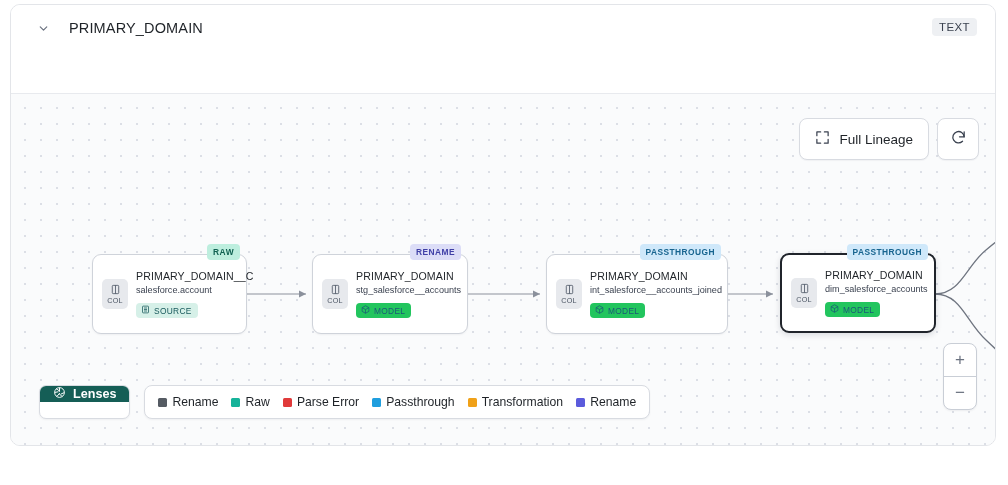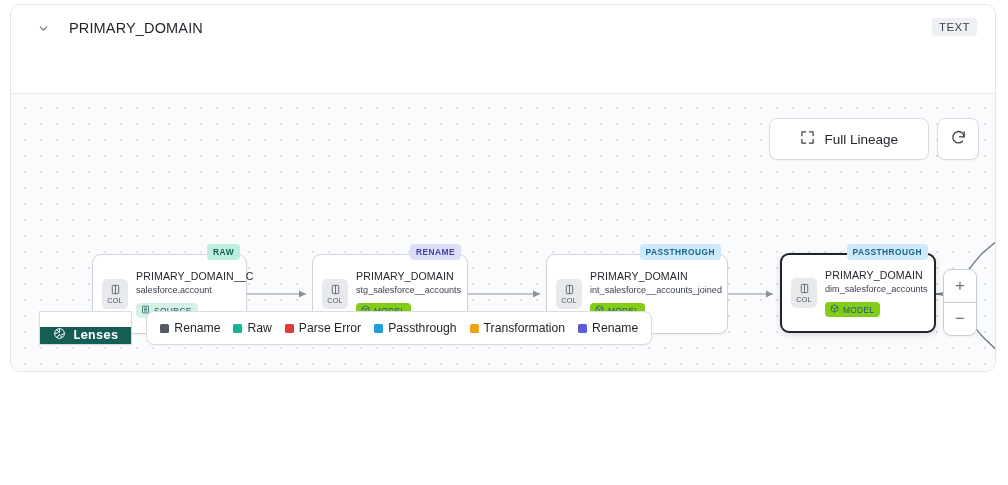--- a/index.html
+++ b/index.html
@@ -18,21 +18,21 @@
     overflow: hidden;
     background: #ffffff;
   }
 
   
   .card {
     position: absolute;
     left: 10px;
     top: 4px;
     width: 986px;
-    height: 368px;
+    height: 442px;
     border: 1px solid #e3e5e9;
     border-radius: 10px;
     background: #ffffff;
     box-sizing: border-box;
     overflow: hidden;
   }
 
   
   .header {
     position: relative;
@@ -127,21 +127,21 @@
     align-items: center;
   }
   .btn-pill {
     display: flex;
     align-items: center;
     gap: 9px;
     background: #ffffff;
     border: 1px solid #d8dbe1;
     border-radius: 8px;
     height: 40px;
-    padding: 0 30px;
+    padding: 0 15px;
     font-size: 13.5px;
     color: #1f2328;
     cursor: pointer;
     box-shadow: 0 1px 1px rgba(16,24,40,.04);
   }
   .btn-icon-sq {
     width: 40px;
     height: 40px;
     display: flex;
     align-items: center;
@@ -227,21 +227,21 @@
   .kind-chip {
     display: inline-flex;
     align-items: center;
     gap: 4px;
     border-radius: 4px;
     padding: 2px 6px 2px 5px;
     font-size: 8.4px;
     letter-spacing: .3px;
   }
   .kind-chip.source { background: #d6f0e8; color: #18595c; }
-  .kind-chip.model  { background: #84cc16; color: #1b5878; }
+  .kind-chip.model  { background: #22c55e; color: #1b5878; }
 
   
   .zoom-ctrl {
     position: absolute;
     right: 18px;
     bottom: 35px;
     width: 32px;
     background: #ffffff;
     border: 1px solid #c9ced6;
     border-radius: 8px;
@@ -264,28 +264,27 @@
   .bottom-bar {
     position: absolute;
     left: 28px;
     bottom: 26px;
     display: flex;
     align-items: center;
     gap: 14px;
   }
   .seg-group {
     display: flex;
-    align-items: flex-end;
-    border-radius: 0;
+    align-items: flex-start;
+    border-radius: 7px;
     overflow: hidden;
     border: 1px solid #d8dbe1;
     background: #ffffff;
     height: 32px;
     box-shadow: 0 1px 2px rgba(16,24,40,.05);
-    font-family: Liberation Mono, monospace;
   }
   .seg-lenses {
     display: flex;
     align-items: center;
     gap: 7px;
     background: #155e56;
     color: #ffffff;
     padding: 0 13px;
     font-size: 12.6px;
     font-weight: bold;

